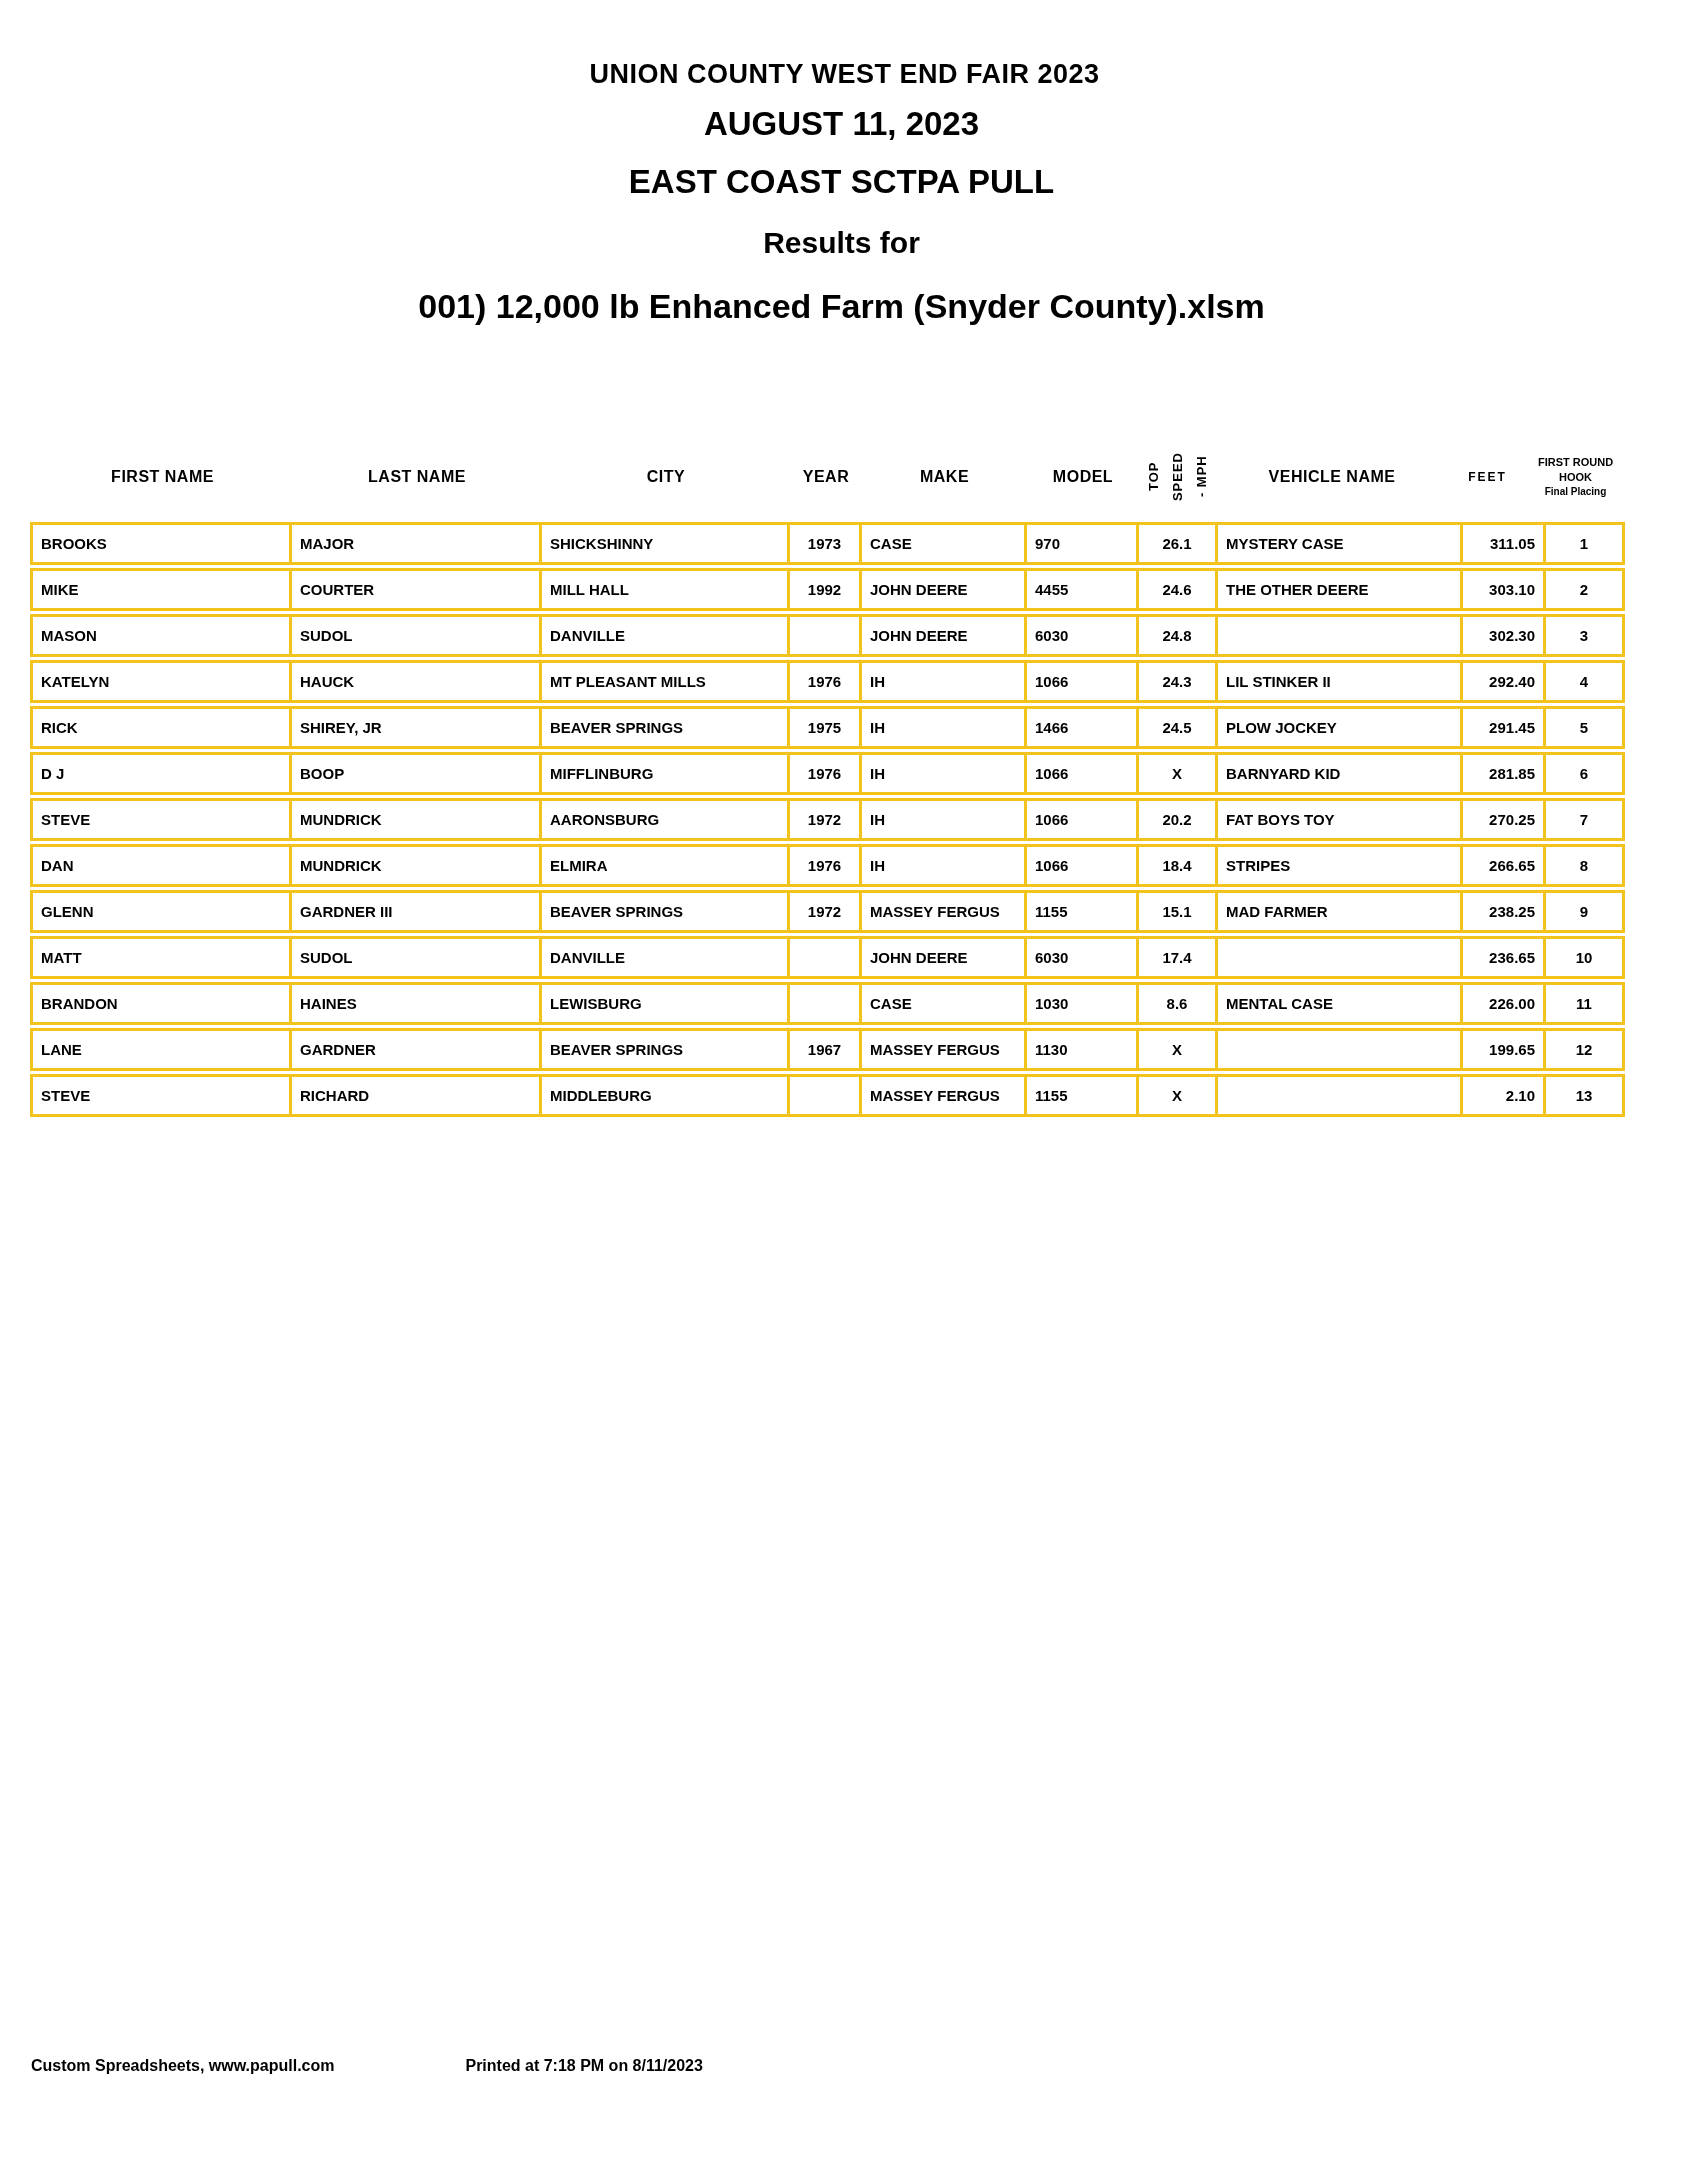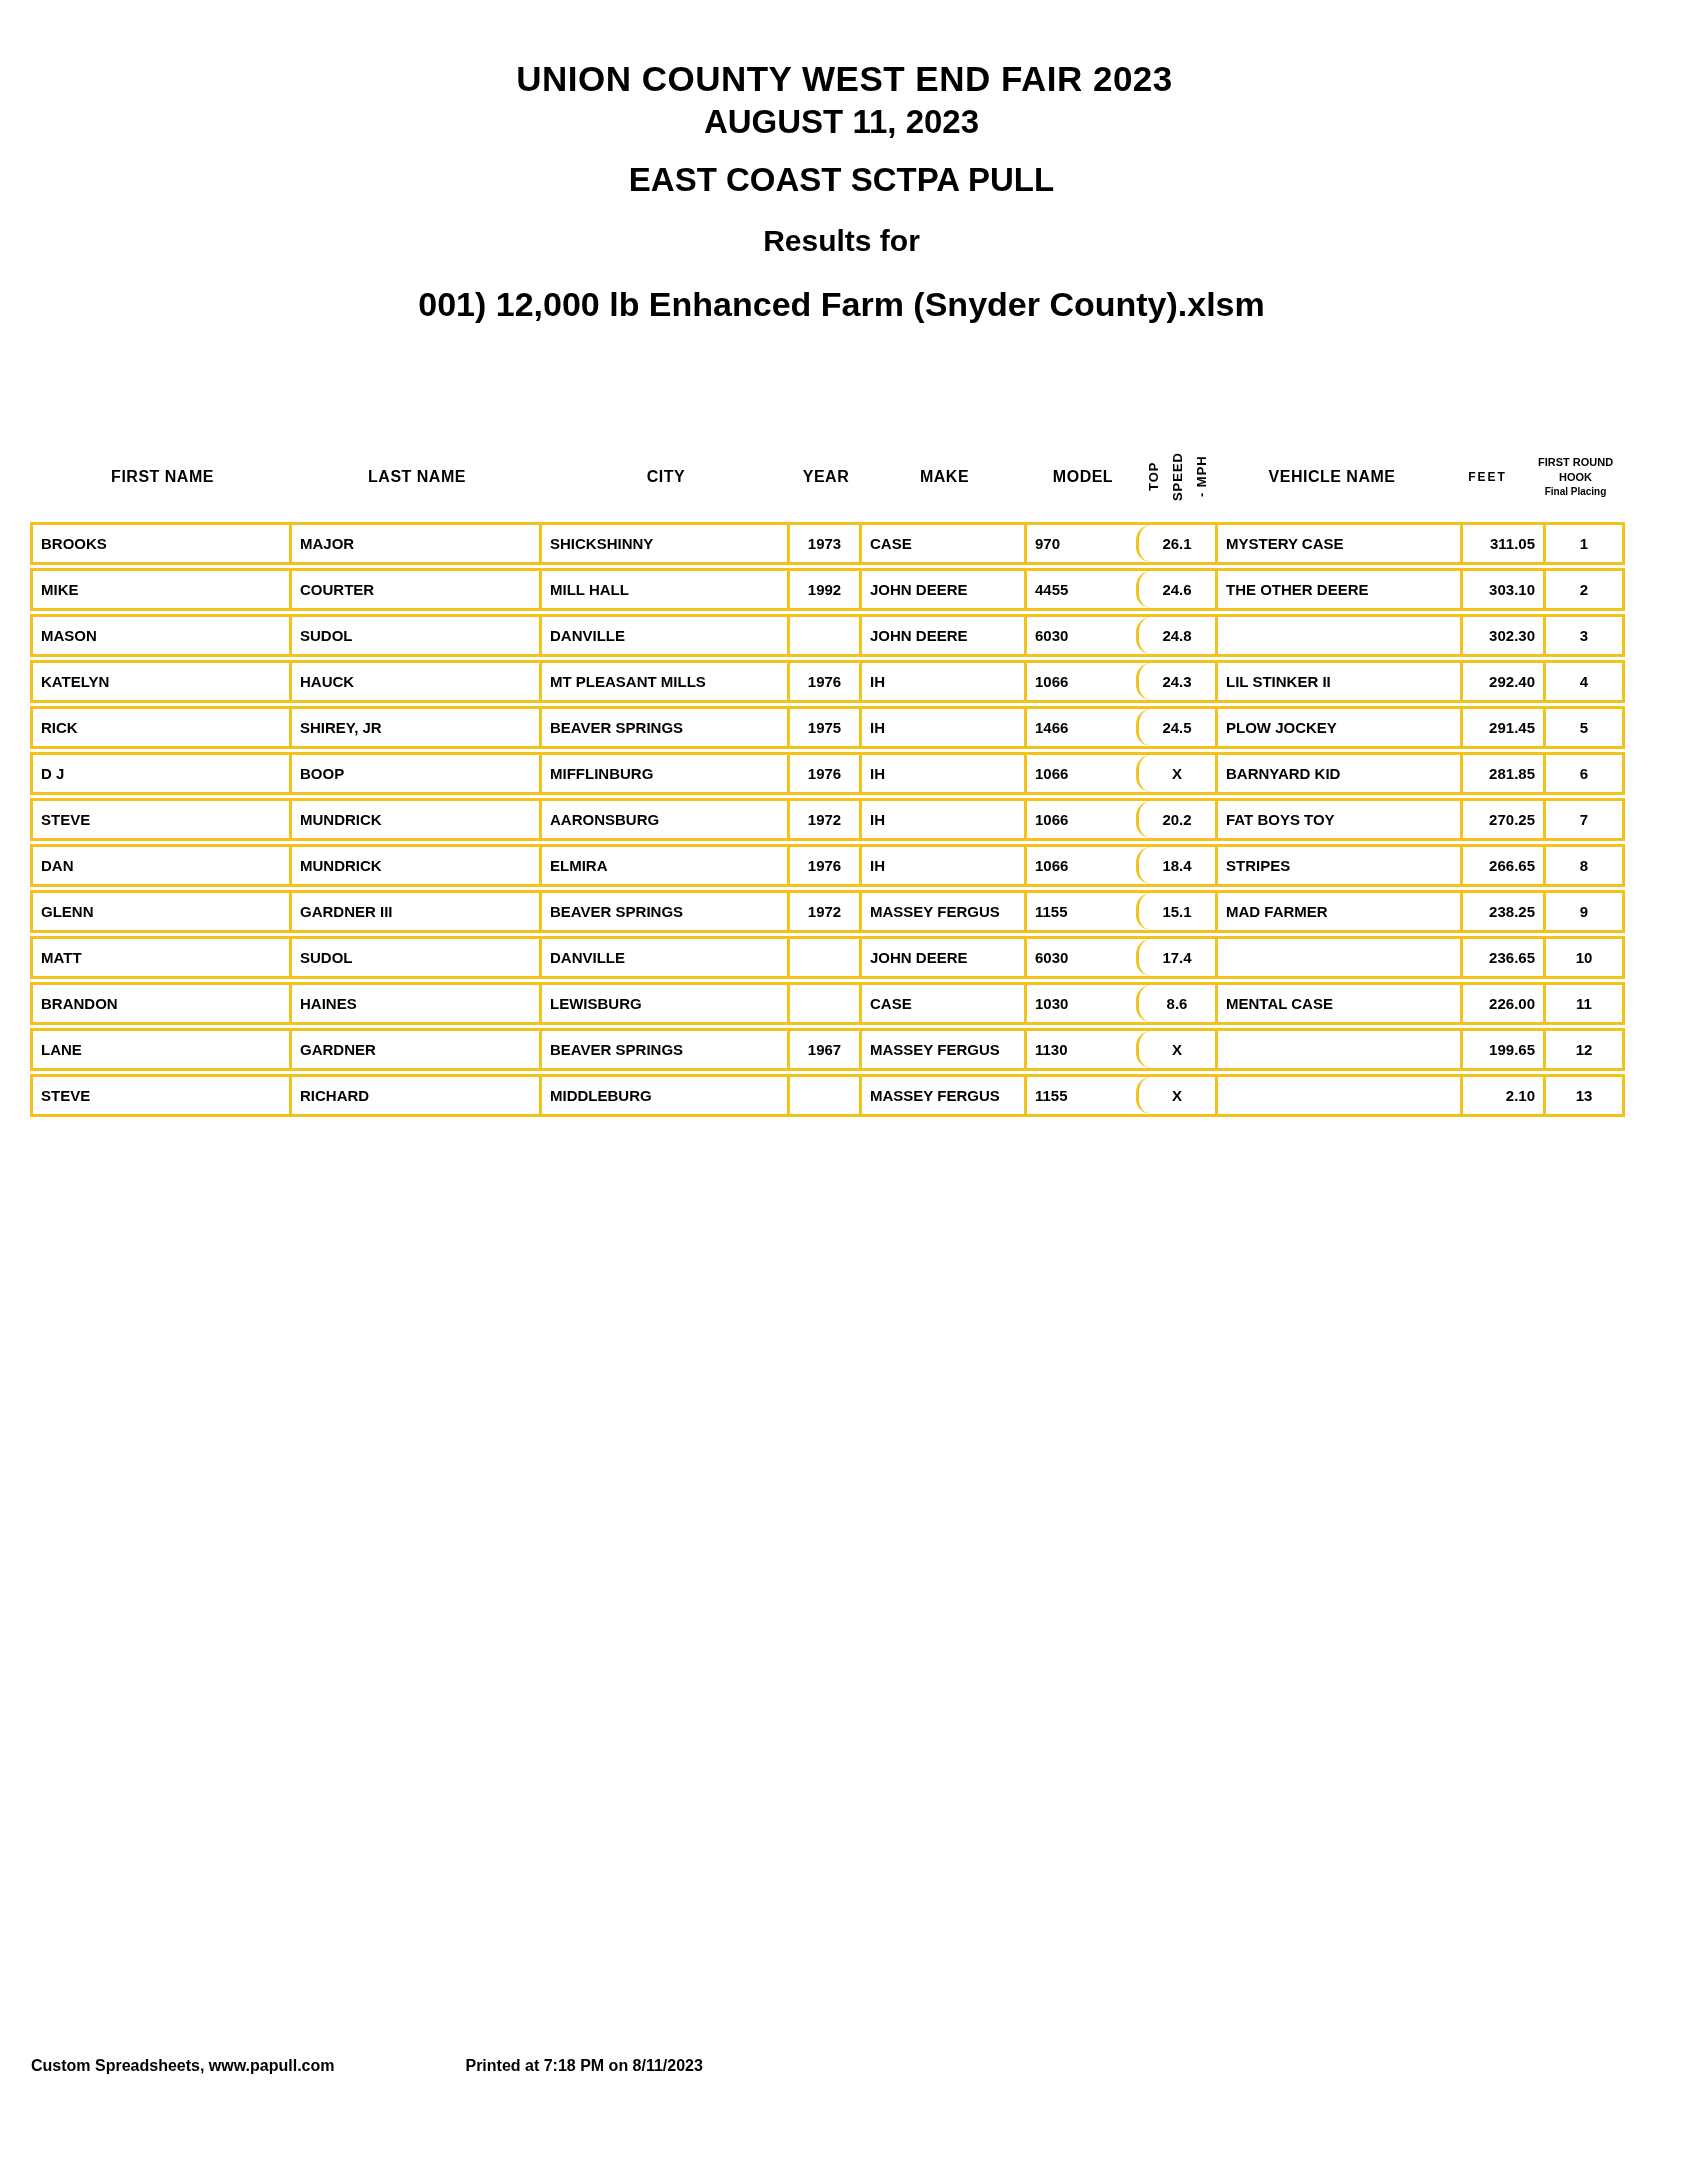--- a/index.html
+++ b/index.html
@@ -3,21 +3,21 @@
 <meta charset="utf-8">
 <style>
   * { margin:0; padding:0; box-sizing:border-box; }
   html,body { background:#ffffff; }
   body { font-family:"Liberation Sans", sans-serif; font-weight:700; color:#000; }
   .page { position:relative; width:1683px; height:2178px; background:#fff; overflow:hidden; }
 
   
   .titles { position:absolute; top:61px; left:0; width:1683px; text-align:center; }
   .titles div { line-height:1; }
-  .t1 { font-size:35px; margin-bottom:9px; letter-spacing:0.5px;padding-left:6px; }
+  .t1 { font-size:27px; margin-bottom:19px; letter-spacing:0.5px;padding-left:6px; }
   .t2 { font-size:33px; margin-bottom:25px; }
   .t3 { font-size:33px; margin-bottom:30px; }
   .t4 { font-size:30px; margin-bottom:31px; }
   .t5 { font-size:34px; }
 
   
   .table-area { position:absolute; left:30px; top:436px; width:1595px; }
 
   .hdr-row { display:flex; align-items:center; height:81px; margin-bottom:5px; padding:0 3px; }
   .hdr-cell { display:flex; flex-direction:column; justify-content:center; align-items:center;
@@ -36,21 +36,21 @@
   .ac { justify-content:center; padding:0 2px; }
   .ar { justify-content:flex-end; }
 
   
   .c-first   { width:256px; }
   .c-last    { width:250px; }
   .c-city    { width:248px; }
   .c-year    { width:72px;  }
   .c-make    { width:165px; }
   .c-model   { width:112px; }
-  .c-speed   { width:79px;border-radius:15px;  }
+  .c-speed   { width:79px;  }
   .c-vehicle { width:228px; }
   .c-feet    { width:83px;margin-left:17px;  }
   .c-place   { flex:1; }
 
   
   .h-first   { width:259px; }
   .h-last    { width:250px; }
   .h-city    { width:248px; }
   .h-year    { width:72px;  }
   .h-make    { width:165px; }

